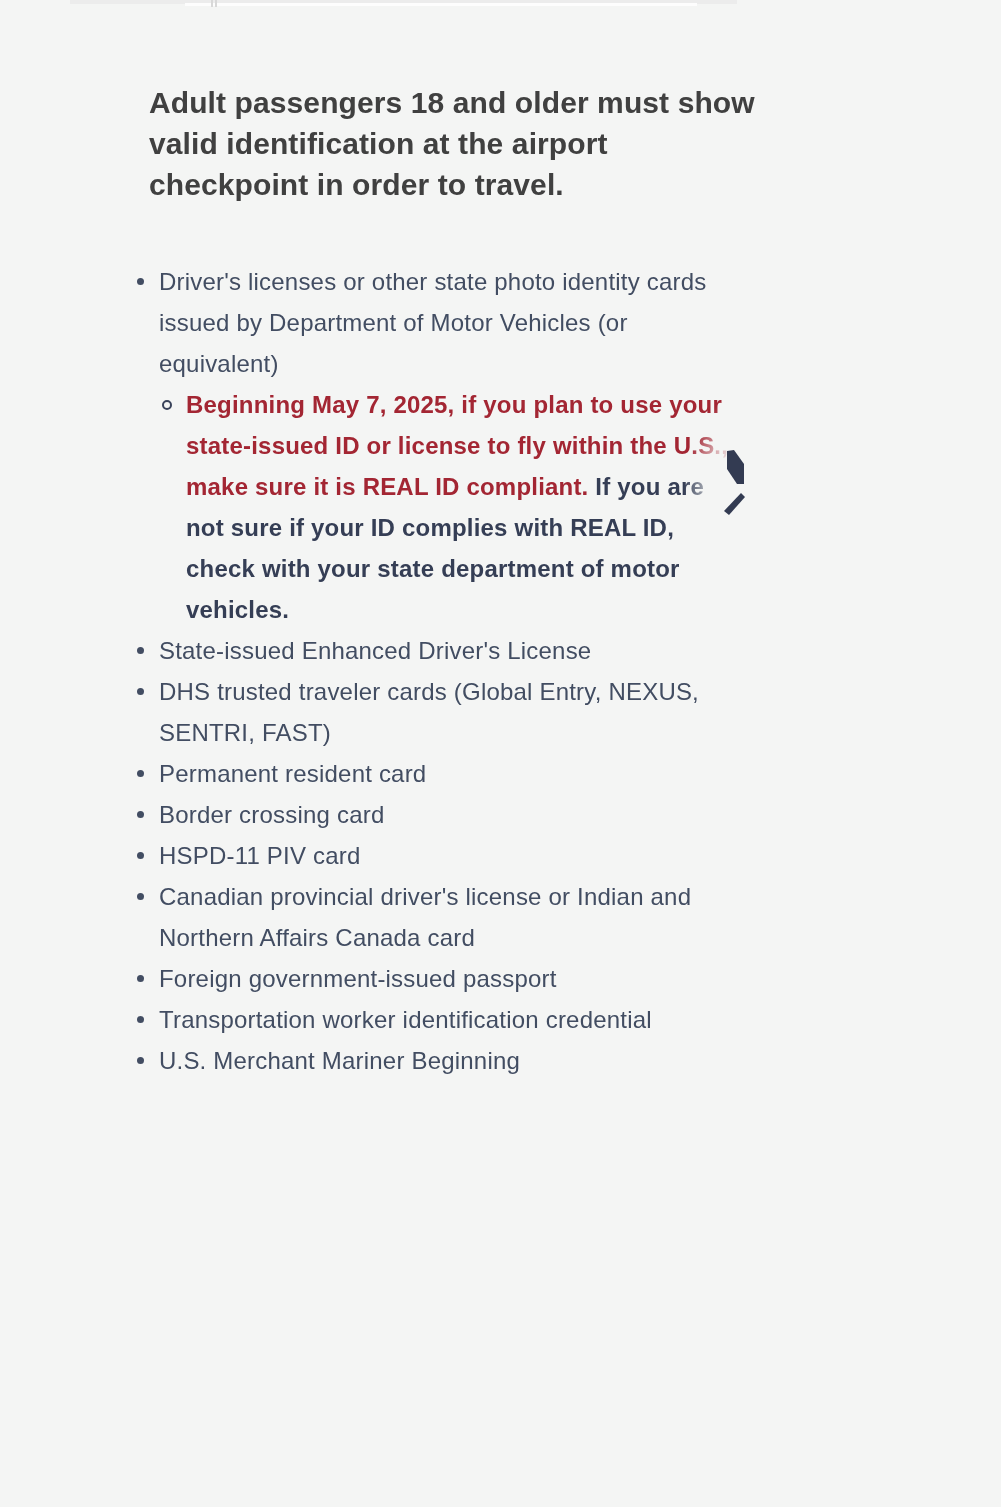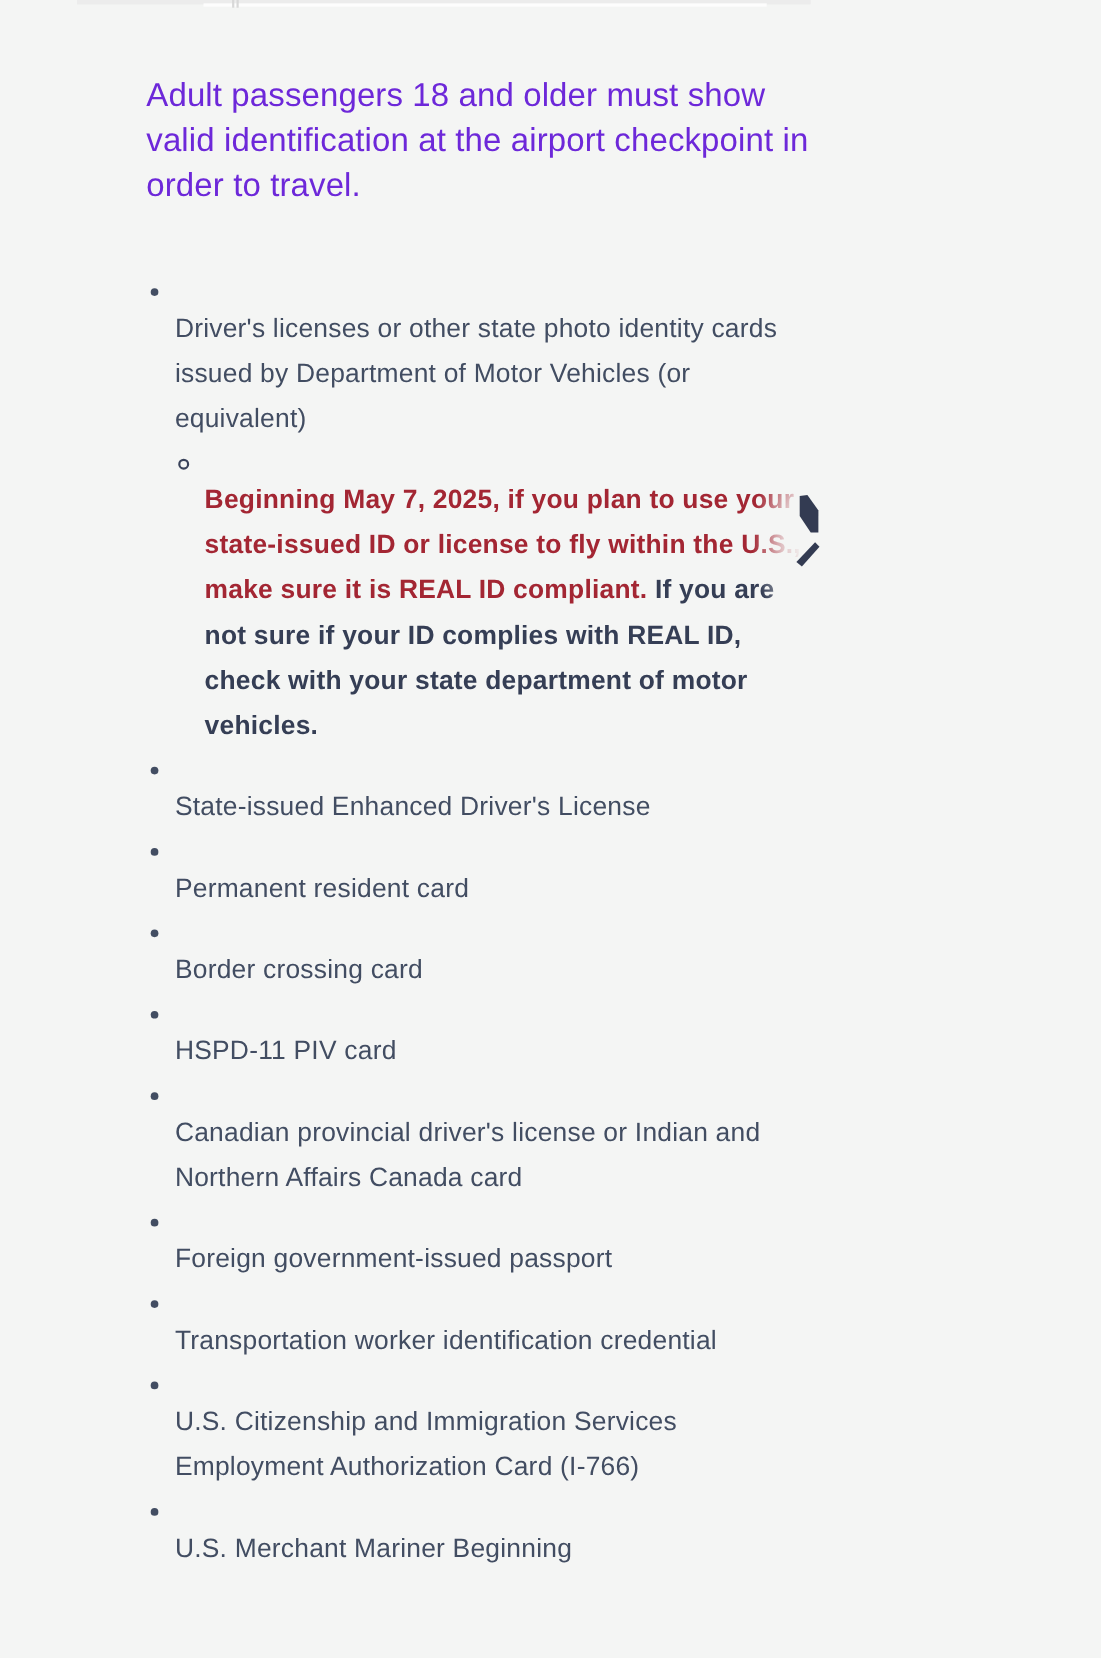--- a/index.html
+++ b/index.html
@@ -19,26 +19,26 @@
   .top-tick.t2{left:215px;}
 
   
   .content{
     position:absolute;
     left:133px;
     top:66px;
     width:614px;
   }
   h1.page-heading{
-    margin:0;
+    margin:16px;
     font-size:30px;
-    font-weight:normal;
+    font-weight:bold;
     line-height:41px;
     letter-spacing:0.1px;
-    color:#6d28d9;
+    color:#404040;
     width:606px;
   }
   ul.id-list{
     list-style:none;
     margin:56px 0 0 0;
     padding:0;
     font-size:24px;
     line-height:41px;
     letter-spacing:0.2px;
     color:#424d62;
@@ -54,21 +54,21 @@
     position:absolute;top:17px;left:4px;
     width:7px;height:7px;border-radius:50%;
     background:#424d62;
   }
   .marker .ring{
     position:absolute;top:16px;left:3px;
     width:6px;height:6px;border-radius:50%;
     border:2px solid #39425a;
     background:transparent;
   }
-  .li-text{flex:1;max-width:575px;margin-top:33px;}
+  .li-text{flex:1;max-width:575px;}
   .lvl2 .li-text{max-width:562px;font-weight:bold;}
   .seg-red{color:#a32633;font-weight:bold;text-decoration:none;cursor:pointer;}
   .seg-darkbold{color:#353e55;font-weight:bold;}
 
   
   .fade-overlay{
     position:absolute;
     left:625px;top:392px;
     width:195px;height:205px;
     background:radial-gradient(closest-side at 65% 48%,
@@ -110,20 +110,26 @@
       <li>
         <span class="marker">
           <span class="dot"></span>
         </span>
         <span class="li-text"><span>State-issued Enhanced Driver's License</span></span>
       </li>
       <li>
         <span class="marker">
           <span class="dot"></span>
         </span>
+        <span class="li-text"><span>DHS trusted traveler cards (Global Entry, NEXUS, SENTRI, FAST)</span></span>
+      </li>
+      <li>
+        <span class="marker">
+          <span class="dot"></span>
+        </span>
         <span class="li-text"><span>Permanent resident card</span></span>
       </li>
       <li>
         <span class="marker">
           <span class="dot"></span>
         </span>
         <span class="li-text"><span>Border crossing card</span></span>
       </li>
       <li>
         <span class="marker">
@@ -146,26 +152,20 @@
       <li>
         <span class="marker">
           <span class="dot"></span>
         </span>
         <span class="li-text"><span>Transportation worker identification credential</span></span>
       </li>
       <li>
         <span class="marker">
           <span class="dot"></span>
         </span>
-        <span class="li-text"><span>U.S. Citizenship and Immigration Services Employment Authorization Card (I-766)</span></span>
-      </li>
-      <li>
-        <span class="marker">
-          <span class="dot"></span>
-        </span>
         <span class="li-text"><span>U.S. Merchant Mariner Beginning</span></span>
       </li>
     </ul>
 </div>
 
 <div class="fade-overlay"></div>
 
 <svg class="glyph-artifacts" viewBox="0 0 30 70" xmlns="http://www.w3.org/2000/svg">
   <polygon points="7,3 14,2 24,16 24,36 17,36 7,21" fill="#333b52"></polygon>
   <polygon points="4,63 21,45 25,49 9,67" fill="#333b52"></polygon>

